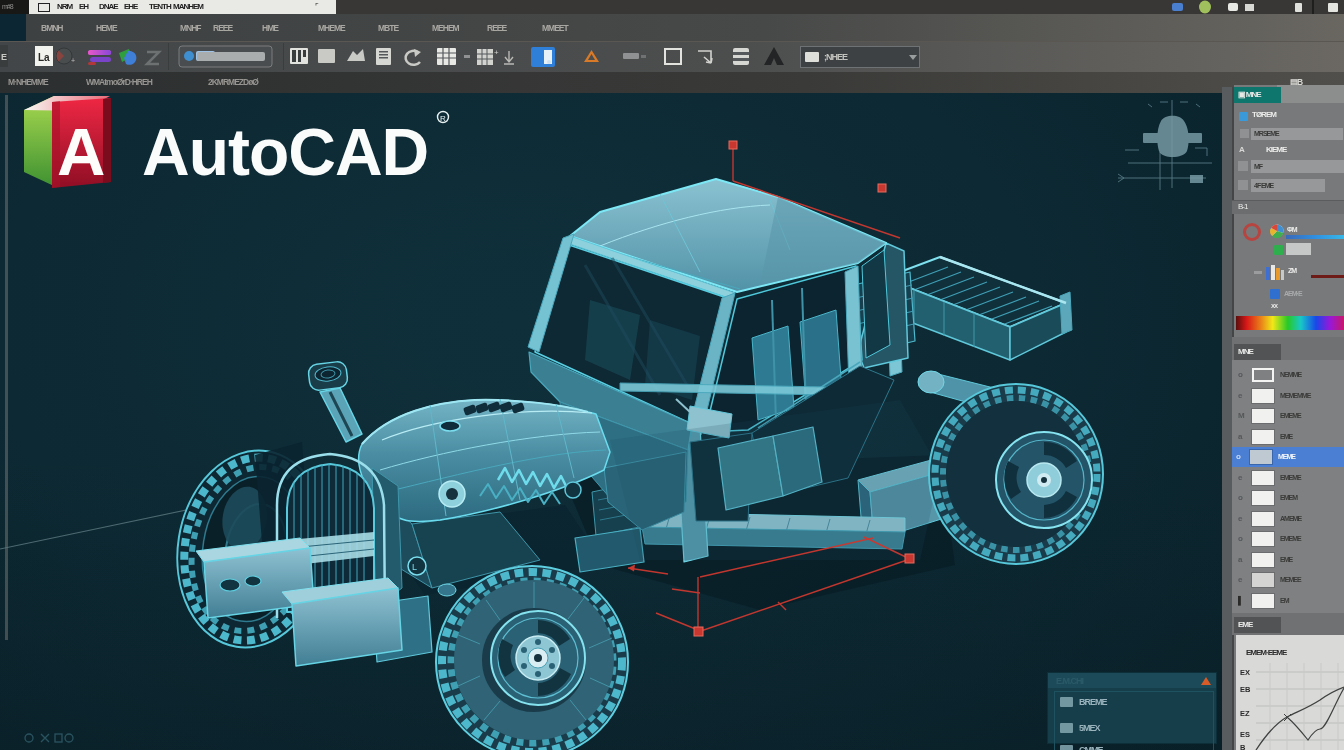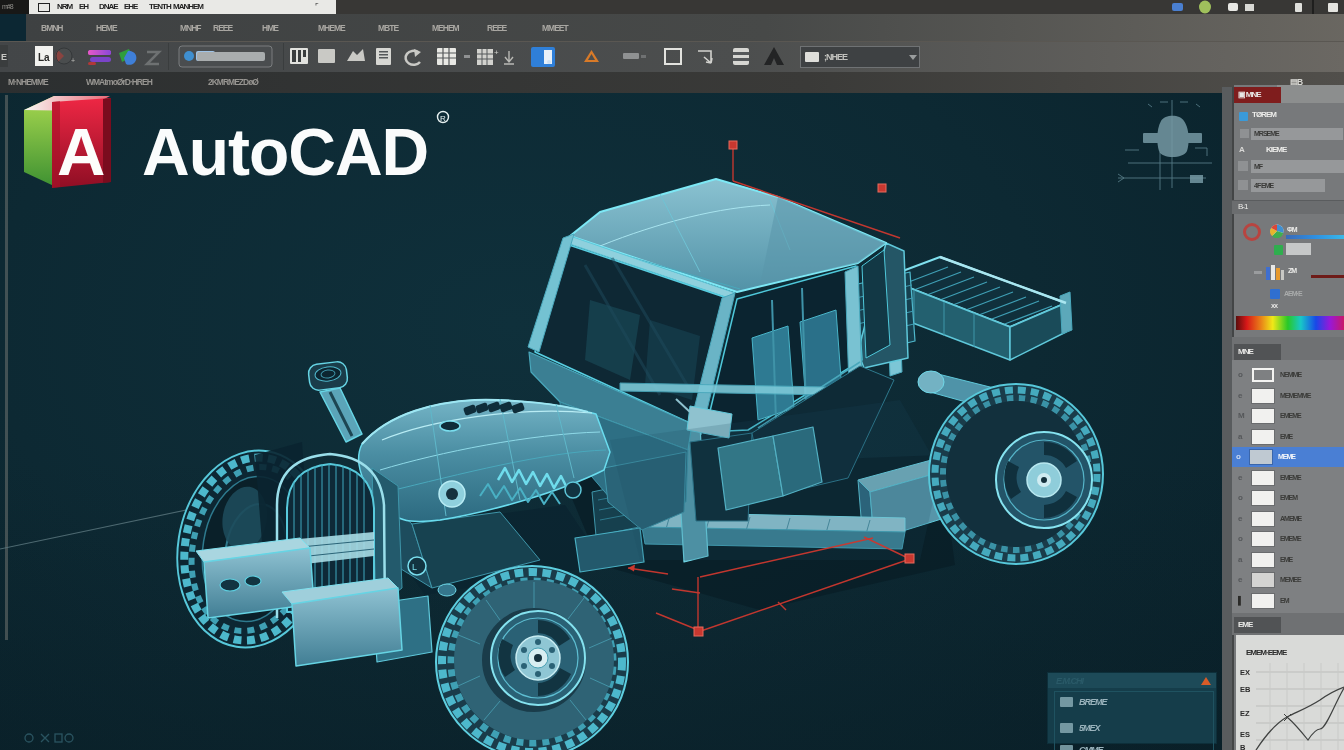--- a/index.html
+++ b/index.html
@@ -14,29 +14,29 @@
   #row2{left:0;top:14px;width:1344px;height:27px;background:linear-gradient(90deg,#3e4142 0%,#474948 55%,#6b6862 100%);margin-left:26px;}
   #row2 span{position:absolute;top:9px;font-size:8.5px;font-weight:bold;color:#a9a7a2;letter-spacing:-1px;}
   #row3{left:0;top:41px;width:1344px;height:31px;background:linear-gradient(90deg,#434648 0%,#4c4e4e 55%,#6b6863 100%);border-top:1px solid #5a5752;box-sizing:border-box;}
   #row4{left:0;top:72px;width:1344px;height:21px;background:linear-gradient(90deg,#2c2f30 0%,#3a3a38 60%,#514f4b 100%);}
   #row4 span{position:absolute;top:5px;font-size:8.5px;font-weight:bold;color:#979591;letter-spacing:-1px;}
   
   #canvas{left:0;top:93px;width:1222px;height:657px;background:linear-gradient(180deg,rgba(8,24,31,0) 55%,rgba(8,24,31,.25) 100%),radial-gradient(ellipse 950px 620px at 42% 35%,#0f303b 0%,#0d2933 55%,#0a222b 100%);}
   
   #strip{left:1222px;top:87px;width:12px;height:663px;background:#595c5e;border-right:2px solid #434546;box-sizing:border-box;}
   #sidebar{left:1234px;top:85px;width:110px;height:665px;background:#77797b;font-family:"Liberation Sans",sans-serif;}
-  .stab{position:absolute;background:#7f1d1d;color:#e8e8e6;font-size:8px;font-weight:bold;line-height:15px;padding-left:4px;letter-spacing:-1px;}
+  .stab{position:absolute;background:#0f766e;color:#e8e8e6;font-size:8px;font-weight:bold;line-height:15px;padding-left:4px;letter-spacing:-1px;}
   .srow{position:absolute;font-size:8px;font-weight:bold;color:#ececea;letter-spacing:-1px;}
   .sbox{position:absolute;background:#96989a;color:#3a3a38;font-size:7px;font-weight:bold;letter-spacing:-1px;line-height:11px;padding-left:3px;overflow:hidden;}
   .lrow{position:absolute;left:0;width:110px;height:20px;}
   .lico{position:absolute;left:4px;top:6px;width:9px;height:8px;color:#55575a;font-size:8px;line-height:8px;font-weight:bold;}
   .lsw{position:absolute;left:18px;top:3px;width:22px;height:14px;background:#f1f1ef;box-shadow:0 0 0 1px #6a6c6e;}
   .ltx{position:absolute;left:46px;top:6px;font-size:7px;font-weight:bold;color:#3b3b39;letter-spacing:-1px;}
   
-  #bpanel{left:1047px;top:672px;width:170px;height:72px;background:#153d4a;border:1px solid #0d2f3a;box-sizing:border-box;font-style:italic;}
+  #bpanel{left:1047px;top:672px;width:170px;height:72px;background:#153d4a;border:1px solid #0d2f3a;box-sizing:border-box;}
   #bphead{position:absolute;left:0;top:0;width:100%;height:15px;background:#1d4a58;}
   #bpanel .bi{position:absolute;width:13px;height:10px;background:#85a8b2;opacity:.85;border-radius:1px;}
   #bpanel .bt{position:absolute;font-size:9px;font-weight:bold;color:#9bb4bd;letter-spacing:-1px;}
 </style>
 </head>
 <body>
 <div id="app">
 
   <div class="abs" id="row1"></div>
   <div class="abs" id="row1l">m#8</div>

